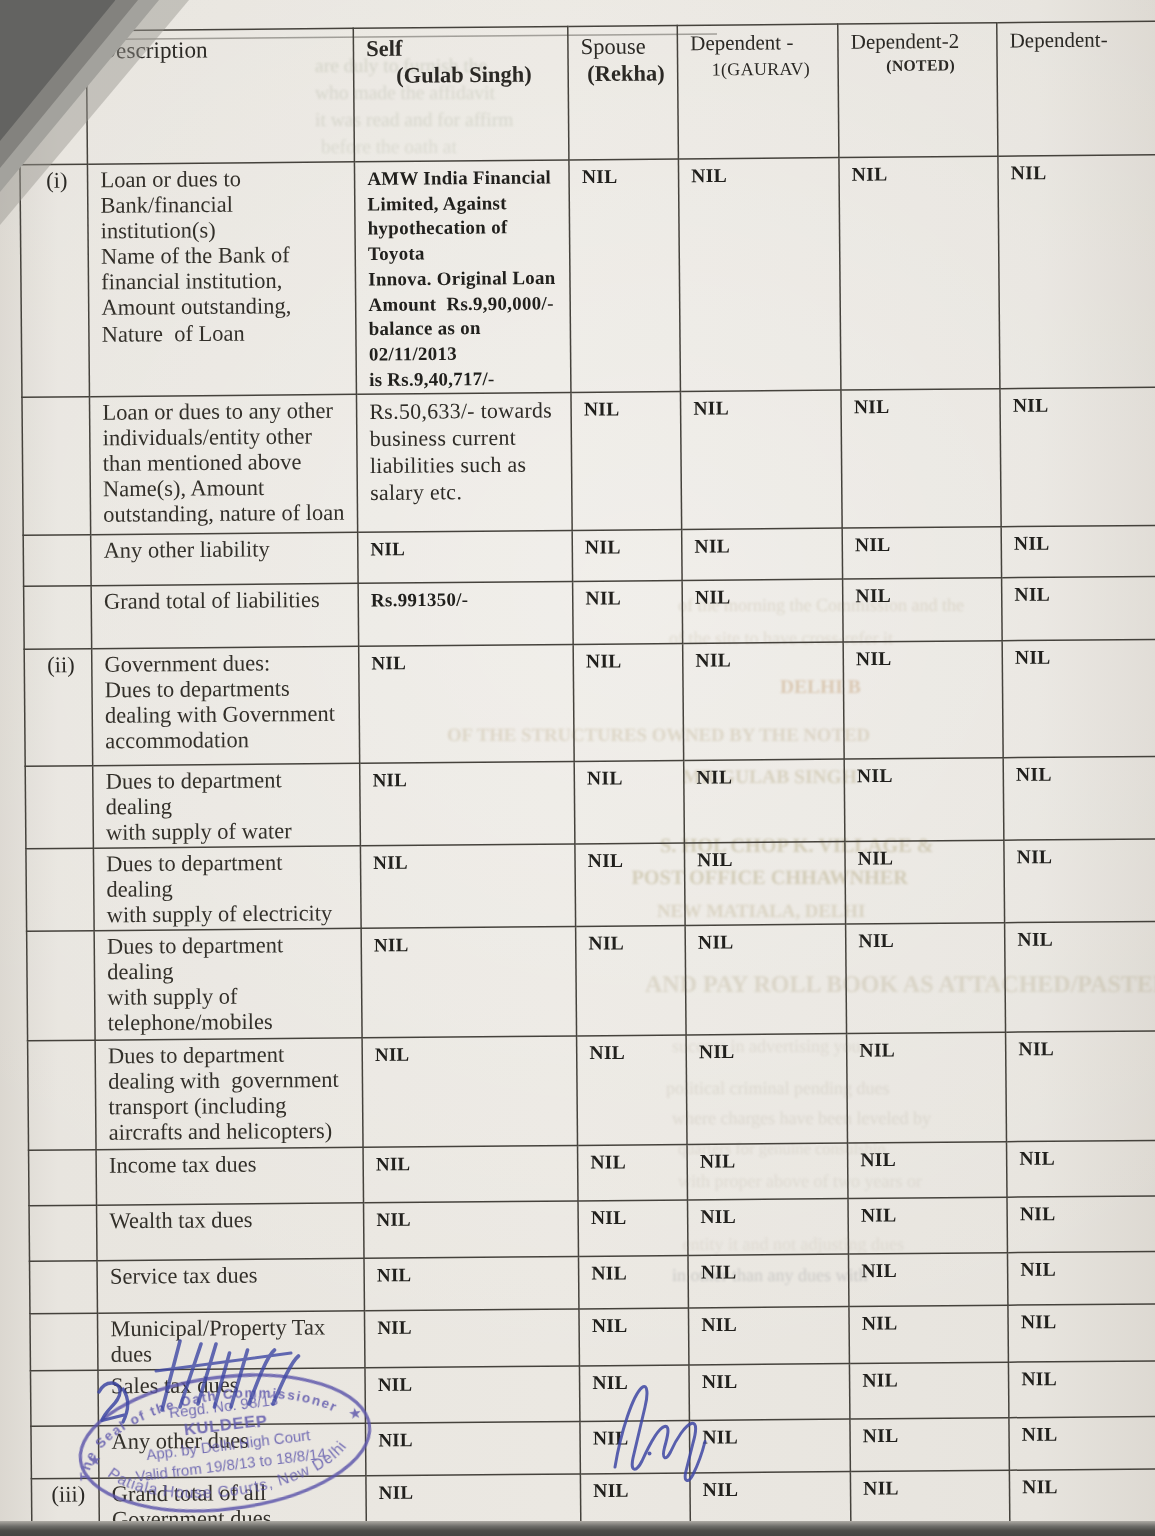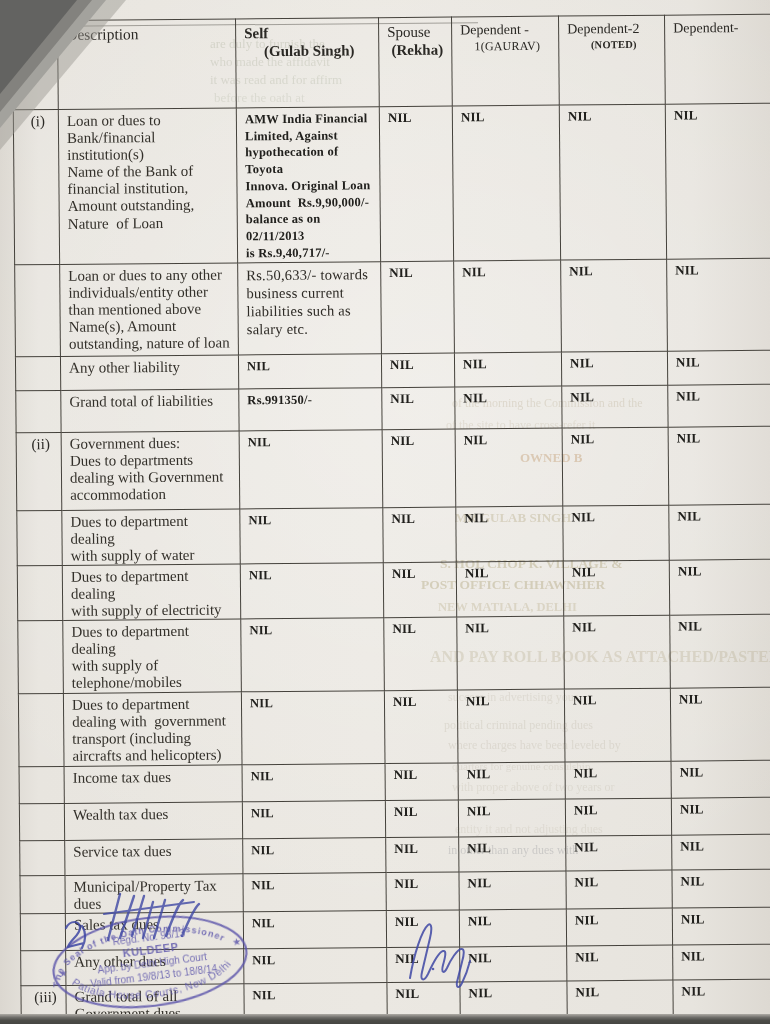--- a/index.html
+++ b/index.html
@@ -76,21 +76,22 @@
 
 <div class="paper"></div>
 
 <div class="bleed">
     <div style="left: 210px; top: 36px; font-size: 13px; color: rgb(123, 133, 102); opacity: 0.2; font-weight: 400;">are duly to furnish the</div>
     <div style="left: 210px; top: 54px; font-size: 13px; color: rgb(123, 133, 102); opacity: 0.18; font-weight: 400;">who made the affidavit</div>
     <div style="left: 210px; top: 72px; font-size: 13px; color: rgb(123, 133, 102); opacity: 0.18; font-weight: 400;">it was read and for affirm</div>
     <div style="left: 214px; top: 90px; font-size: 13px; color: rgb(123, 133, 102); opacity: 0.15; font-weight: 400;">before the oath at</div>
     <div style="left: 452px; top: 396px; font-size: 12px; color: rgb(162, 144, 108); opacity: 0.22; font-weight: 400;">of the morning the Commission and the</div>
     <div style="left: 446px; top: 418px; font-size: 12px; color: rgb(162, 144, 108); opacity: 0.18; font-weight: 400;">of the site to have cross-refer it</div>
-    <div style="left: 520px; top: 450px; font-size: 13px; color: rgb(176, 122, 64); opacity: 0.3; font-weight: 700;">OWNED B</div>
+    <div style="left: 520px; top: 450px; font-size: 13px; color: rgb(176, 122, 64); opacity: 0.3; font-weight: 700;">DELHI B</div>
+    <div style="left: 298px; top: 483px; font-size: 12.5px; color: rgb(160, 138, 88); opacity: 0.22; font-weight: 700;">OF THE STRUCTURES OWNED BY THE NOTED</div>
     <div style="left: 455px; top: 510px; font-size: 13px; color: rgb(154, 138, 85); opacity: 0.26; font-weight: 700;">MR GULAB SINGH</div>
     <div style="left: 440px; top: 556px; font-size: 13.5px; color: rgb(154, 138, 85); opacity: 0.3; font-weight: 700;">S. HOL CHOP K. VILLAGE &amp;</div>
     <div style="left: 421px; top: 577px; font-size: 13.5px; color: rgb(154, 138, 85); opacity: 0.3; font-weight: 700;">POST OFFICE CHHAWNHER</div>
     <div style="left: 438px; top: 600px; font-size: 12.5px; color: rgb(154, 138, 85); opacity: 0.22; font-weight: 700;">NEW MATIALA, DELHI</div>
     <div style="left: 430px; top: 648px; font-size: 16px; color: rgb(152, 136, 90); opacity: 0.2; font-weight: 700;">AND PAY ROLL BOOK AS ATTACHED/PASTED</div>
     <div style="left: 448px; top: 690px; font-size: 12px; color: rgb(154, 144, 120); opacity: 0.16; font-weight: 400;">success in advertising your</div>
     <div style="left: 444px; top: 718px; font-size: 12px; color: rgb(154, 144, 120); opacity: 0.18; font-weight: 400;">political criminal pending dues</div>
     <div style="left: 448px; top: 738px; font-size: 12px; color: rgb(154, 144, 120); opacity: 0.18; font-weight: 400;">where charges have been leveled by</div>
     <div style="left: 452px; top: 760px; font-size: 11px; color: rgb(154, 144, 120); opacity: 0.16; font-weight: 400;">quarters for genuine consulship</div>
     <div style="left: 452px; top: 780px; font-size: 12px; color: rgb(154, 144, 120); opacity: 0.15; font-weight: 400;">with proper above of two years or</div>

